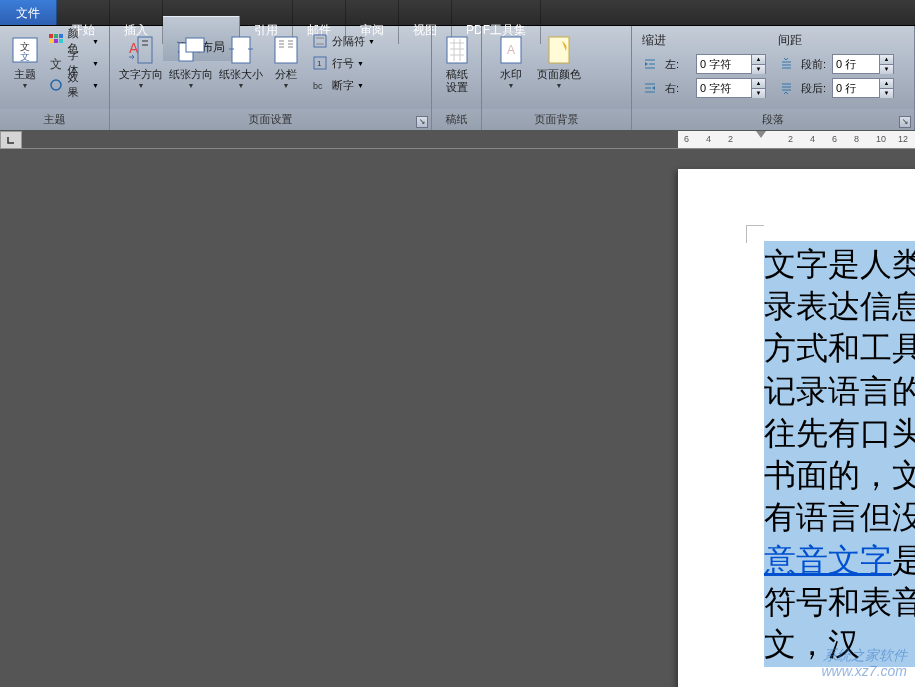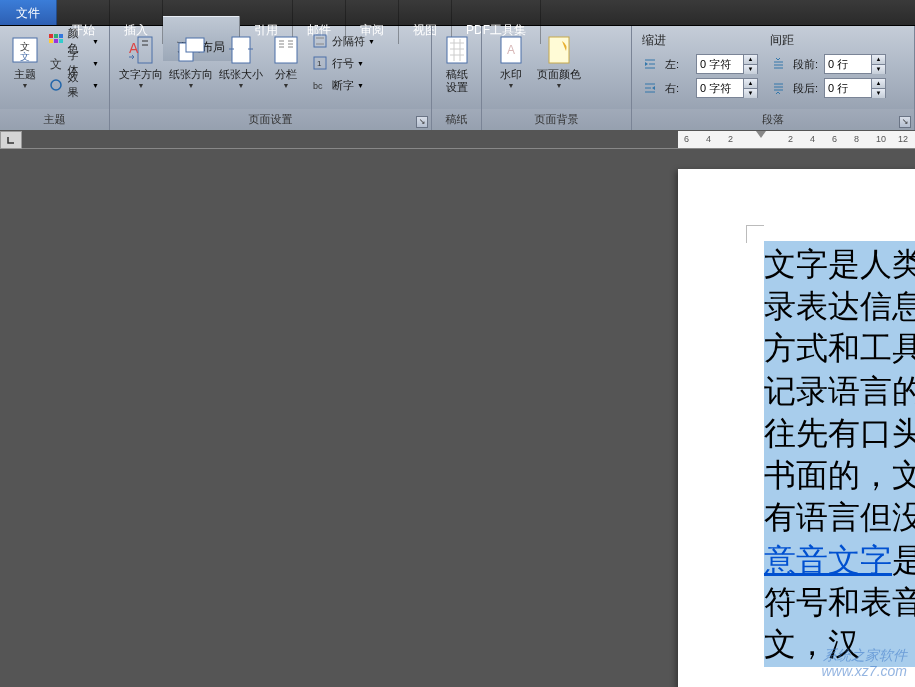--- a/index.html
+++ b/index.html
@@ -129,21 +129,21 @@
 }
 .field-row .flabel { font-size: 11px; color: #1a1a1a; width: 28px; }
 .spinner {
   display: flex;
   background: #fff;
   border: 1px solid #7a8496;
   height: 20px;
 }
 .spinner input {
   border: none;
-  width: 46px;
+  width: 54px;
   font-size: 11px;
   padding: 0 3px;
   outline: none;
 }
 .spinner.wide input { width: 46px; }
 .spin-btns { display: flex; flex-direction: column; width: 14px; }
 .spin-btns div {
   flex: 1;
   background: linear-gradient(#e8edf5,#c5cdd8);
   border-left: 1px solid #7a8496;

